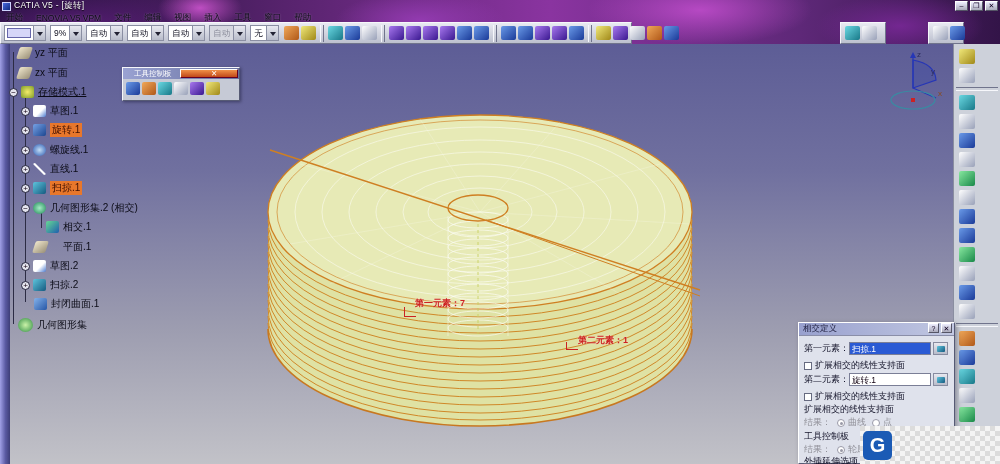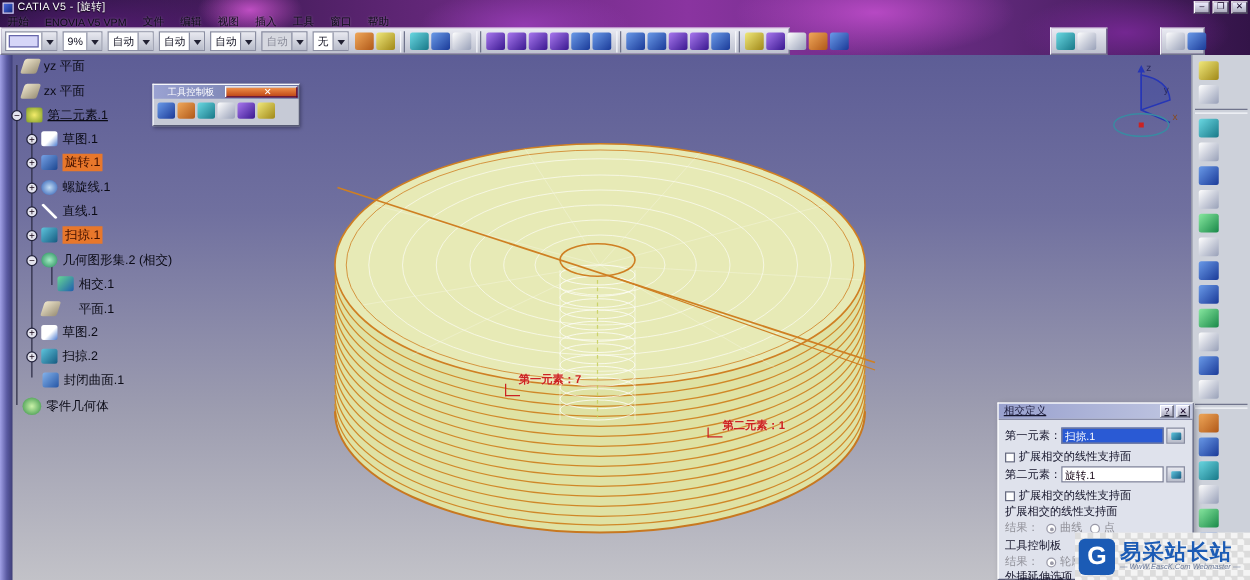--- a/index.html
+++ b/index.html
@@ -100,21 +100,21 @@
   #rightbar{position:absolute;right:0;top:0;width:47px;height:420px;background:#cdd1da;
     border-left:1px solid #8a8ea0;padding:3px 2px;display:flex;flex-wrap:wrap;align-content:flex-start;}
   #rightbar .gi{width:16px;height:15px;margin:2px 3px;}
   .vsep{width:100%;height:4px;border-top:1px solid #70748c;border-bottom:1px solid #f6f7fb;margin:2px 0;}
 
   
   #dialog{position:absolute;left:798px;top:278px;width:157px;height:142px;background:#dfe2ec;
     border:1px solid #fff;border-right-color:#565a74;border-bottom-color:#565a74;
     box-shadow:2px 2px 5px rgba(0,0,20,.35);font-size:9px;color:#14142a;}
   #dialog .dtitle{height:13px;background:linear-gradient(90deg,#98a0ce,#c2c8e2);
-    display:flex;align-items:center;border-bottom:1px solid #8a8ea8;text-decoration:underline;}
+    display:flex;border-bottom:1px solid #8a8ea8;}
   #dialog .dtitle .dtext{flex:1;font-size:8.5px;color:#202040;padding-left:4px;}
   .dbtn{width:11px;height:10px;margin-right:2px;background:linear-gradient(#eef,#aab);
     border:1px solid #fff;border-right-color:#556;border-bottom-color:#556;
     font-size:7px;line-height:9px;text-align:center;color:#102;}
   .drow{position:absolute;left:5px;display:flex;align-items:center;white-space:nowrap;}
   .dfield{height:13px;width:82px;border:1px solid #7a7e96;background:#fff;
     font-size:8.5px;padding:1px 2px;color:#101;}
   .dfield.sel{background:#2a5ad4;color:#fff;}
   .dico{width:15px;height:13px;margin-left:2px;background:linear-gradient(#e8e9f0,#b8bcca);
     border:1px solid #888ca0;position:relative;}
@@ -338,21 +338,21 @@
       <span class="tico ic-plane"></span>
       <span class="tlabel">yz 平面</span>
       </div>
     <div class="trow" style="left:18px;top:22px;">
       <span class="tico ic-plane"></span>
       <span class="tlabel">zx 平面</span>
       </div>
     <div class="trow" style="left:9px;top:41px;">
       <span class="texp">−</span>
       <span class="tico ic-geoset"></span>
-      <span class="tlabel und">第二元素.1</span>
+      <span class="tlabel und">存储模式.1</span>
       </div>
     <div class="trow" style="left:21px;top:60px;">
       <span class="texp">+</span>
       <span class="tico ic-sketch"></span>
       <span class="tlabel">草图.1</span>
       </div>
     <div class="trow" style="left:21px;top:79px;">
       <span class="texp">+</span>
       <span class="tico ic-revolve"></span>
       <span class="tlabel sel">旋转.1</span>
@@ -394,21 +394,21 @@
       <span class="texp">+</span>
       <span class="tico ic-sweep"></span>
       <span class="tlabel">扫掠.2</span>
       </div>
     <div class="trow" style="left:34px;top:253px;">
       <span class="tico ic-close"></span>
       <span class="tlabel">封闭曲面.1</span>
       </div>
     <div class="trow" style="left:18px;top:274px;">
       <span class="tico ic-partbody"></span>
-      <span class="tlabel">零件几何体</span>
+      <span class="tlabel">几何图形集</span>
       </div>
 
     <div id="palette">
       <div class="ptitle">
         <span>工具控制板</span>
         <span class="pclose">✕</span>
       </div>
       <div class="pbody">
           <span class="gi gi-b"></span>
           <span class="gi gi-o"></span>
@@ -495,19 +495,15 @@
       </div>
       <div class="drow" style="top:137px;">
         <span class="cbox"></span>
         <span>存储模式</span>
       </div>
     </div>
   </div>
 
   <div id="watermark">
     <div id="wlogo">G</div>
-    <div id="wtext">
-      <div id="wtitle">易采站长站</div>
-      <div id="wsub">— WwW.EascK.Com Webmaster —</div>
-    </div>
   </div>
 
 </div>
 
 </body></html>

